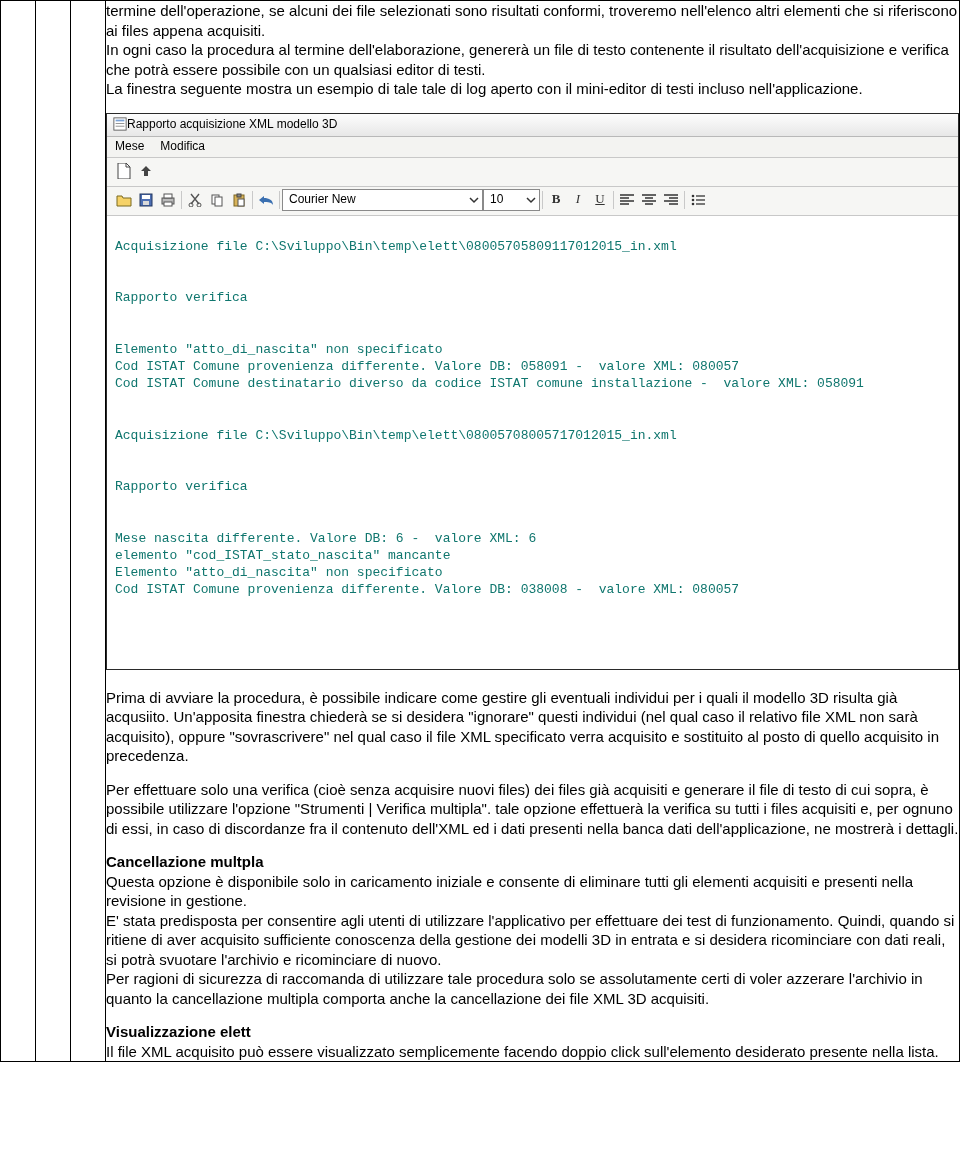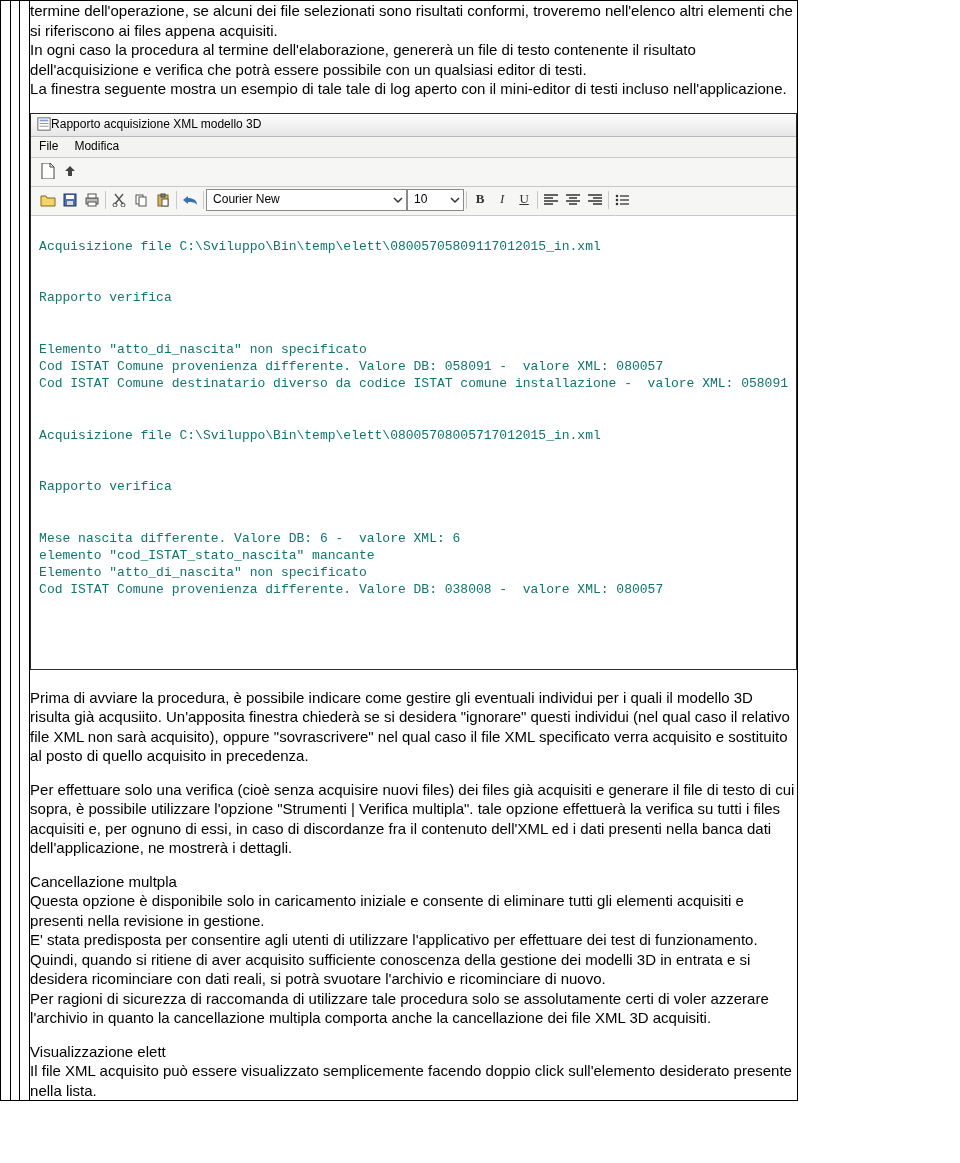--- a/index.html
+++ b/index.html
@@ -1,23 +1,23 @@
 <!DOCTYPE html>
 <html><head>
 <meta charset="utf-8">
 <style>
   html,body{margin:0;padding:0;background:#fff;font-family:Arial,Helvetica,sans-serif;font-size:15px;color:#000;line-height:1.3}
-  .page{width:798px;box-sizing:border-box}
+  .page{width:960px;box-sizing:border-box}
   table.outer{border-collapse:collapse;width:100%}
   table.outer td{border:1px solid #000;vertical-align:top;padding:0}
   td.narrow{width:34px}
   td.content{padding:4px 10px 8px 10px}
   p{margin:0 0 14px 0}
   .tight{margin:0}
-  .bold{font-weight:normal}
+  .bold{font-weight:bold}
   .shot{border:1px solid #2a2a2a;background:#f5f5f3;margin:6px 0 18px 0;font-family:Verdana,Tahoma,Arial,sans-serif;font-size:12px;color:#000}
   .shot-title{display:flex;align-items:center;background:linear-gradient(#fdfdfd,#e7e7e7);border-bottom:1px solid #b8b8b8;padding:3px 6px 4px 6px}
   .shot-title .ico{width:14px;height:14px;display:inline-block}
   .menu{display:flex;gap:16px;padding:2px 8px 2px 8px;border-bottom:1px solid #c8c8c8;background:#f3f3f1}
   .menu span{color:#000}
   .tb{display:flex;align-items:center;padding:2px 6px 4px 6px;border-bottom:1px solid #c8c8c8;background:#f6f6f4;flex-wrap:nowrap}
   .sep{width:1px;height:18px;background:#c9c9c9;margin:0 2px}
   .btn{width:20px;height:20px;border:1px solid transparent;border-radius:2px;display:flex;align-items:center;justify-content:center;color:#333;font-size:13px}
   .btn svg{display:block}
   .select{display:flex;align-items:center;background:#fff;border:1px solid #8a8a8a;height:20px;padding:0 3px 0 6px;font-size:12px;color:#000}
@@ -49,21 +49,21 @@
                     <rect x="1" y="1" width="14" height="14" fill="#fff" stroke="#555"></rect>
                     <rect x="3" y="3" width="10" height="2" fill="#7aa2d6"></rect>
                     <rect x="3" y="7" width="10" height="1" fill="#888"></rect>
                     <rect x="3" y="10" width="10" height="1" fill="#888"></rect>
                   </svg>
       </span>
       <span>Rapporto acquisizione XML modello 3D</span>
     </div>
 
     <div class="menu">
-      <span>File</span>
+      <span>Mese</span>
       <span>Modifica</span>
     </div>
 
     <div class="tb">
       <div class="btn">
         <svg width="14" height="16" viewBox="0 0 14 16">
                     <path d="M1 0h8l4 4v12H1z" fill="#fff" stroke="#444"></path>
                     <path d="M9 0v4h4" fill="none" stroke="#444"></path>
                   </svg>
       </div>

